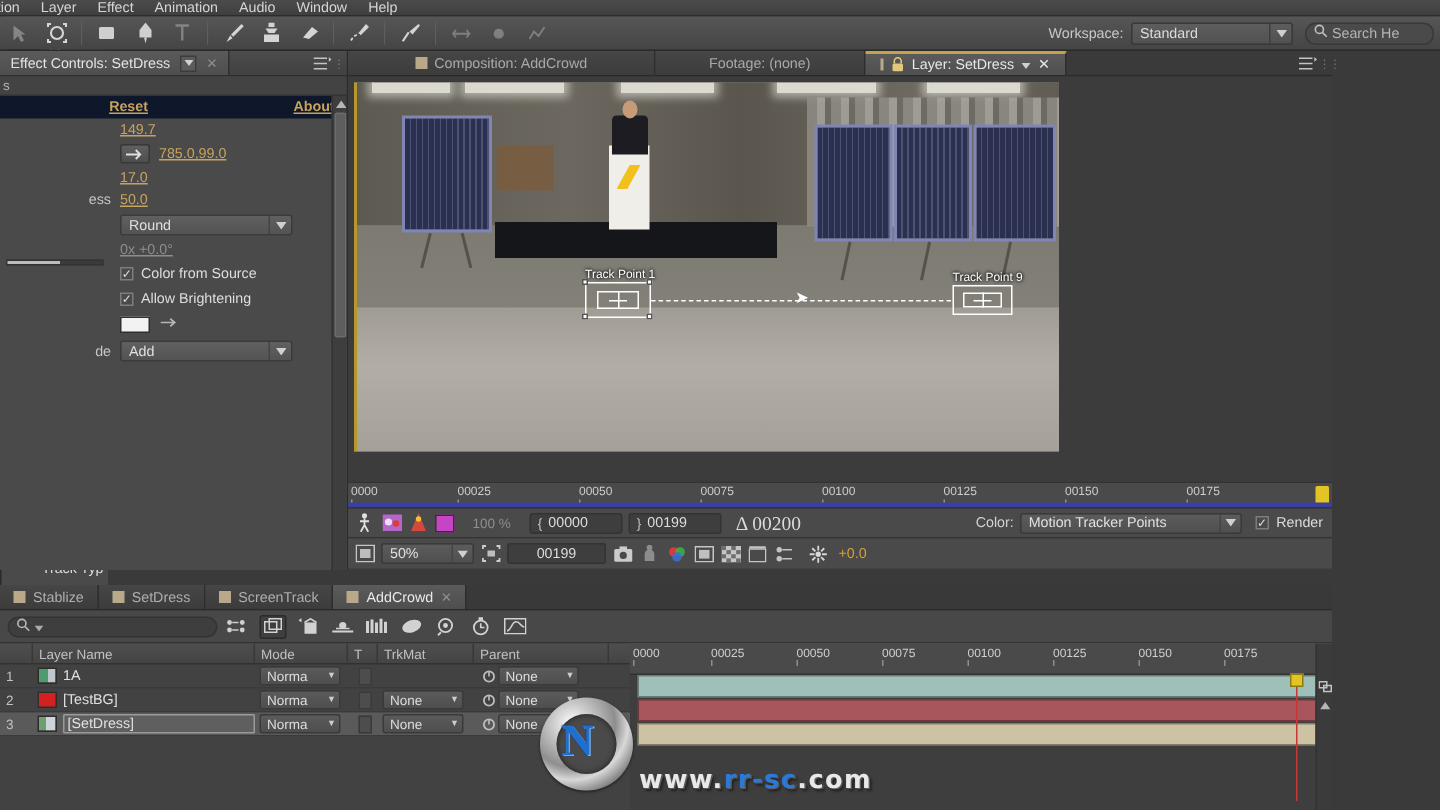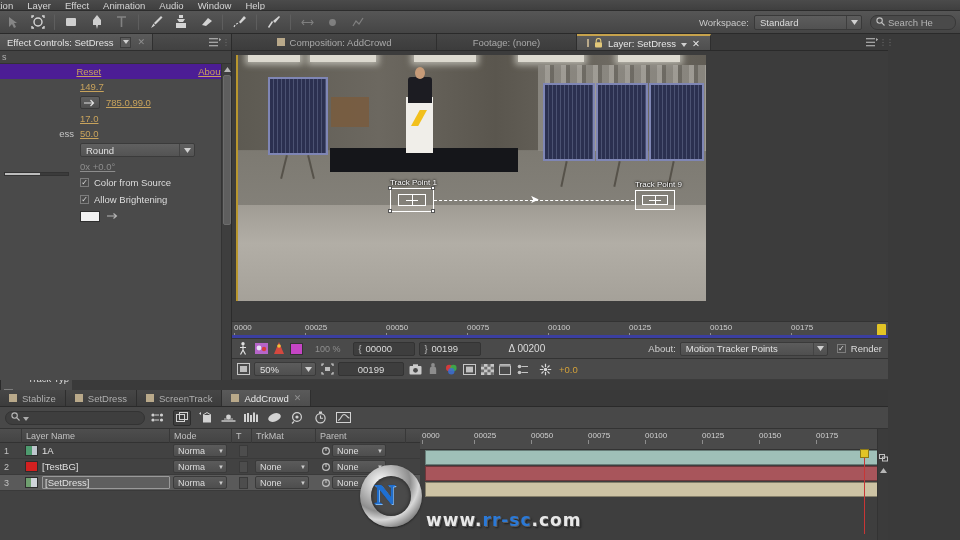--- a/index.html
+++ b/index.html
@@ -100,21 +100,21 @@
   #effectControls { left:0; top:34px; width:232px; height:346px;
                     background:#4a4a4a; border-right:1px solid #2b2b2b; }
   .ec-sub { height:13px; background:#434343; border-bottom:1px solid #333;
             display:flex; align-items:center; padding-left:2px;
             font-size:9px; color:#b0b0b0; }
   .ec-body { position:relative; height:316px; background:#4a4a4a; overflow:hidden; }
   .ec-row {
     display:flex; align-items:center; height:15px; padding-left:2px;
     position:relative;
   }
-  .ec-row.band { background:#4c1d95; }
+  .ec-row.band { background:#0f172a;font-weight:bold; }
   .ec-name {
     width:78px; text-align:right; padding-right:6px;
     font-size:9.5px; color:#c6c6c6; overflow:hidden; white-space:nowrap;
   }
   .ec-val { font-size:9.5px; color:#c8a35c; text-decoration:underline; }
   .ec-val.dimv { color:#8d8d8d; }
   .ec-link { font-size:9.5px; color:#c8a35c; text-decoration:underline; }
   .ec-dropdown {
     width:115px; height:14px; background:linear-gradient(#606060,#535353);
     border:1px solid #3b3b3b; border-radius:2px; position:relative;
@@ -244,21 +244,21 @@
   .ctl-ic { width:14px; height:14px; display:flex; align-items:center;
             justify-content:center; color:#c6c6c6; }
   .mag-swatch { width:13px; height:12px; background:#c545c5; border:1px solid #333; }
   .pct { font-size:9px; color:#8f8f8f; margin-left:8px; }
   .time-field {
     height:14px; background:#3e3e3e; border:1px solid #333; border-radius:2px;
     display:flex; align-items:center; padding:0 5px; gap:4px;
     font-size:9.5px; color:#dcdcdc;
   }
   .brace { color:#c2c2c2; font-size:9px; }
-  .delta { font-size:10px; color:#dcdcdc; margin-left:24px; }
+  .delta { font-size:13px; color:#dcdcdc; margin-left:6px;font-family:Liberation Serif, serif; }
   .view-label { font-size:9.5px; color:#d2d2d2; margin-left:auto; }
   .view-select {
     width:148px; height:14px; background:linear-gradient(#5c5c5c,#4f4f4f);
     border:1px solid #3a3a3a; border-radius:2px; position:relative;
     display:flex; align-items:center; padding-left:5px;
     font-size:9.5px; color:#e0e0e0;
   }
   .view-select .arr { position:absolute; right:0; top:0; bottom:0; width:14px;
     border-left:1px solid #444; display:flex; align-items:center; justify-content:center; }
   .zoom-select {
@@ -669,20 +669,31 @@
       <div class="ec-row" style="height:17px;">
         <div class="ec-name"></div>
         <span class="color-swatch"></span>
         <span class="eyedrop">
           <svg width="14" height="8" viewBox="0 0 14 8">
               <path d="M0 4 H9 M6.5 1.5 L9.5 4 L6.5 6.5" stroke="#b6b6b6" stroke-width="1.1" fill="none"></path>
             </svg>
         </span>
       </div>
 
+      <div class="ec-row" style="height:18px;">
+        <div class="ec-name">de</div>
+        <div class="ec-dropdown">
+          <span>Add</span>
+          <span class="arr">
+            <svg width="7" height="5" viewBox="0 0 7 5">
+                <path d="M0 0 L7 0 L3.5 5 Z" fill="#d0d0d0"></path>
+              </svg>
+          </span>
+        </div>
+      </div>
 
       <div class="ec-scroll">
         <div class="up">
           <svg width="7" height="5" viewBox="0 0 7 5">
               <path d="M3.5 0 L7 5 L0 5 Z" fill="#b6b6b6"></path>
             </svg>
         </div>
         <div class="thumb"></div>
       </div>
     </div>
@@ -816,21 +827,21 @@
       <span class="pct">100 %</span>
       <div class="time-field" style="margin-left:8px; width:62px;">
         <span class="brace">{</span>
         <span>00000</span>
       </div>
       <div class="time-field" style="width:62px;">
         <span class="brace">}</span>
         <span>00199</span>
       </div>
       <span class="delta">Δ 00200</span>
-      <span class="view-label">About:</span>
+      <span class="view-label">Color:</span>
       <div class="view-select">
         <span>Motion Tracker Points</span>
         <span class="arr">
           <svg width="7" height="5" viewBox="0 0 7 5">
               <path d="M0 0 L7 0 L3.5 5 Z" fill="#d0d0d0"></path>
             </svg>
         </span>
       </div>
       <label class="ec-check" style="margin-left:5px; margin-right:2px;">
         <span class="chkbox">✓</span>

